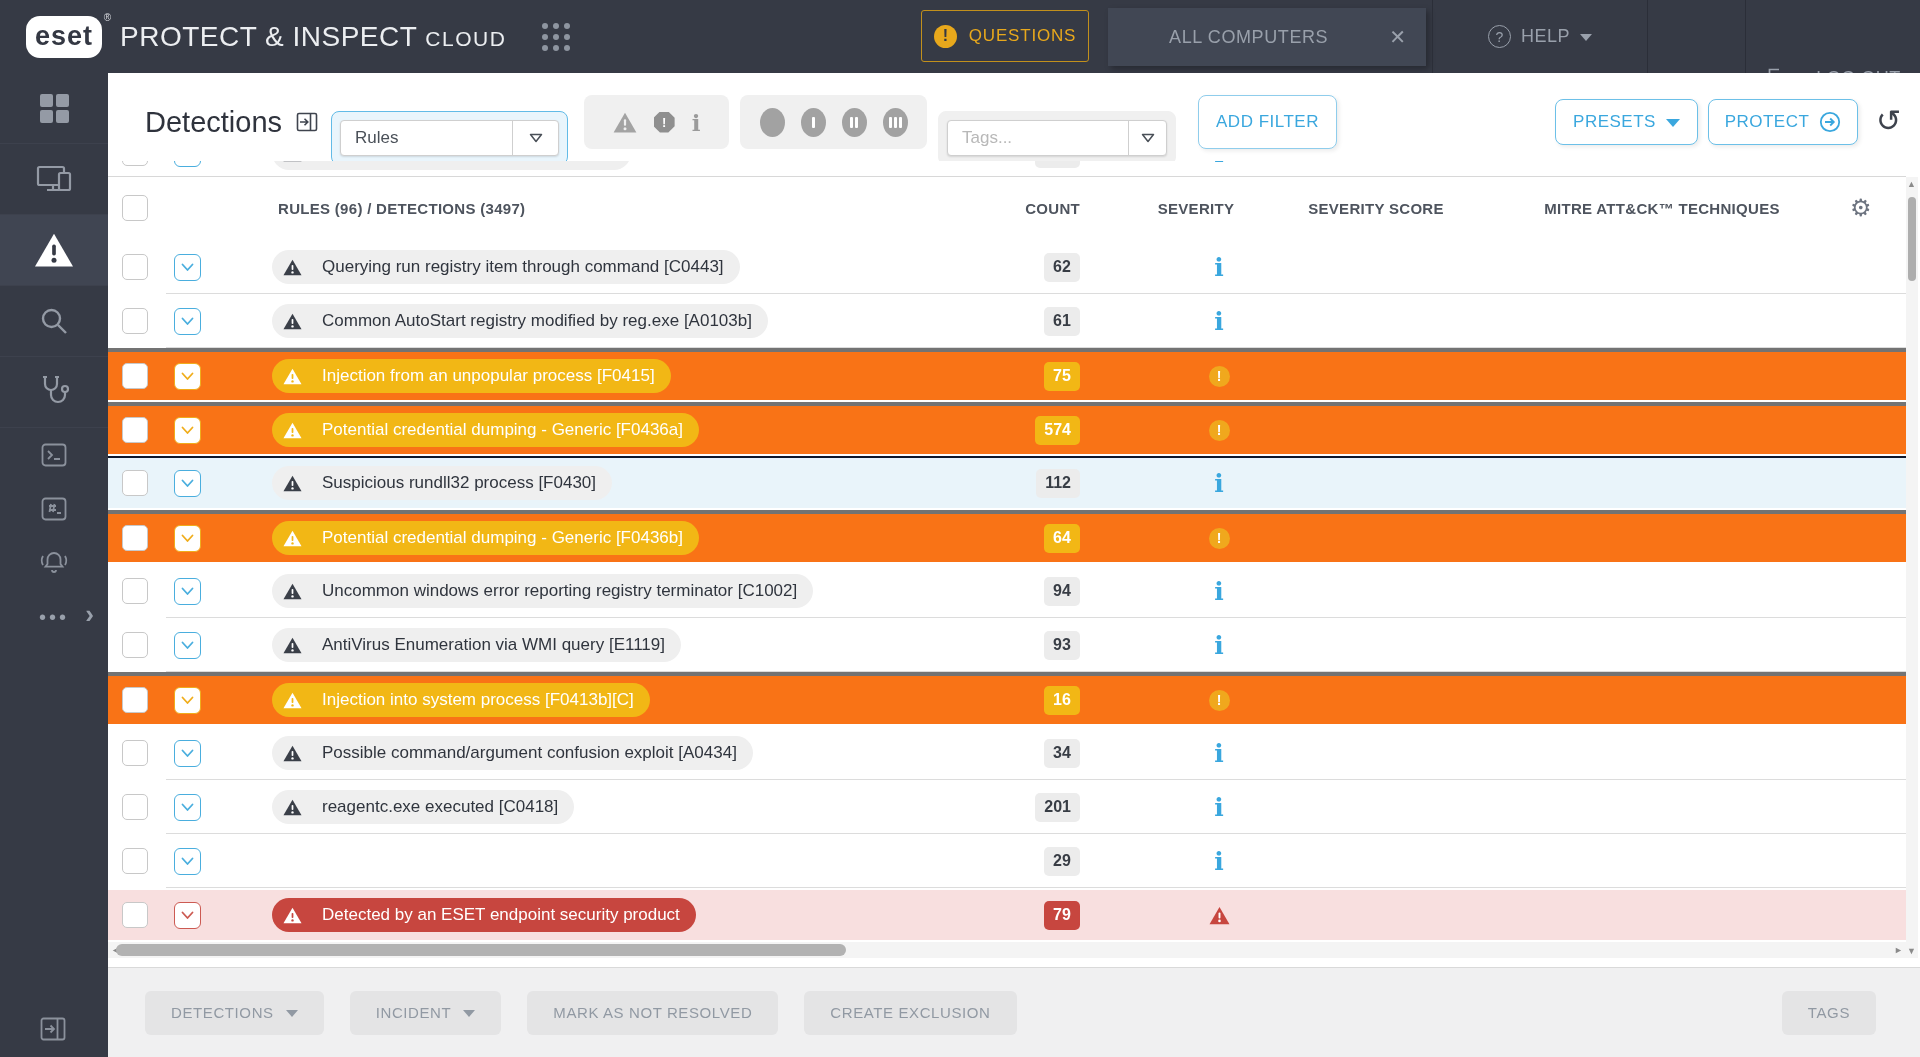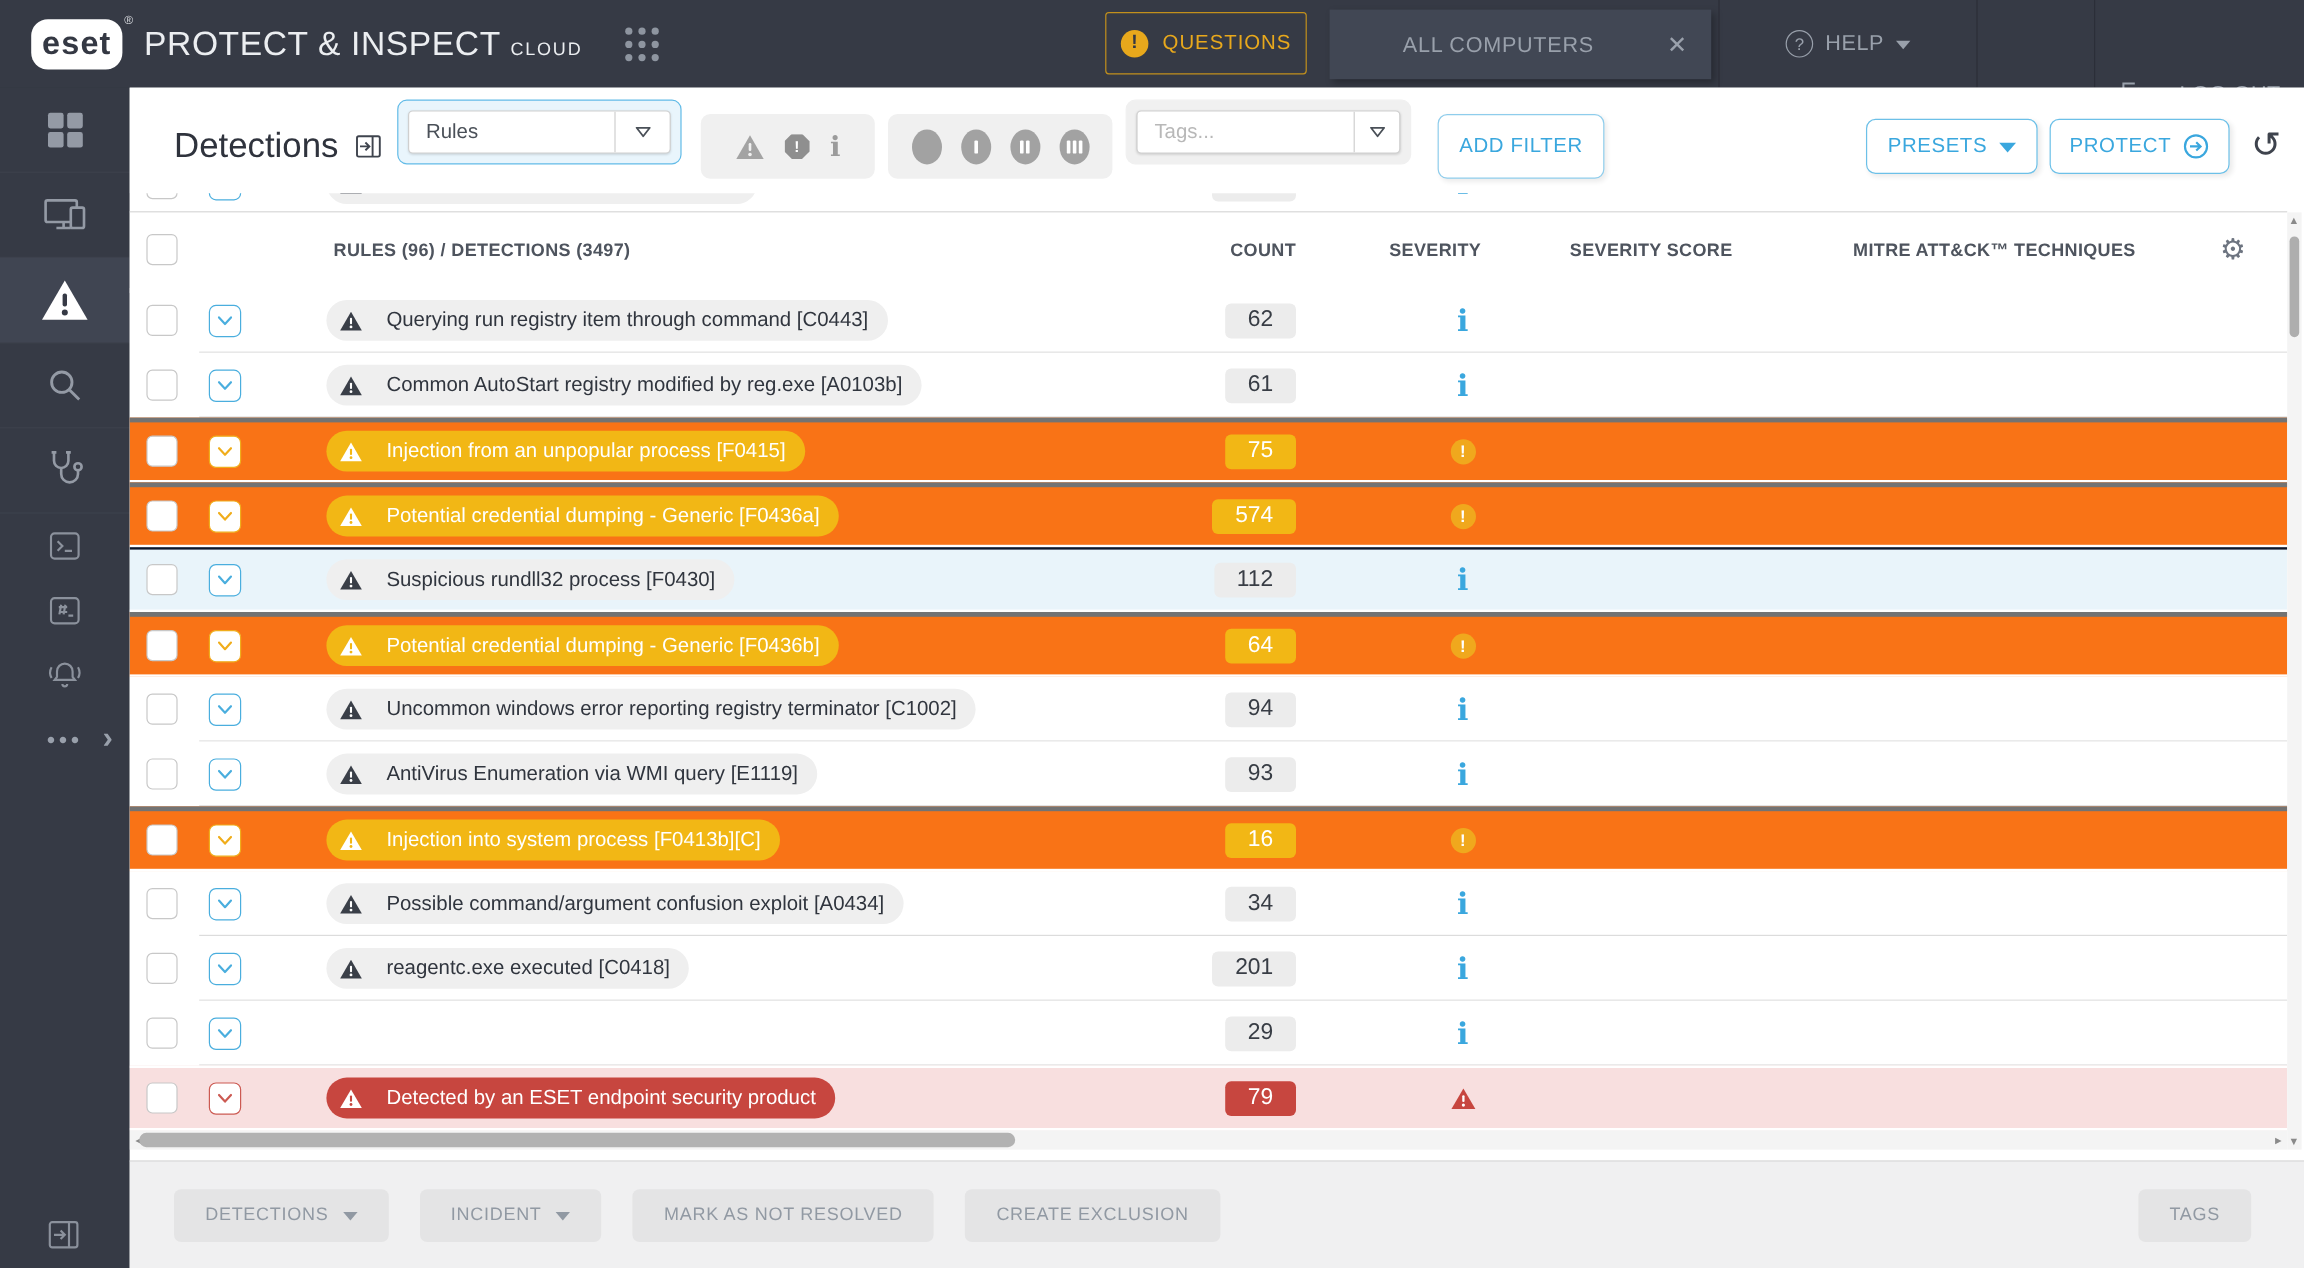--- a/index.html
+++ b/index.html
@@ -7,21 +7,21 @@
   body { font-family:"Liberation Sans", sans-serif; background:#fff; }
   #app { position:relative; width:1920px; height:1057px; background:#363a45; }
 
   
   #topbar { position:absolute; left:0; top:0; width:1920px; height:73px; background:#363a45; }
   .tb-left { position:absolute; left:26px; top:0; height:73px; display:flex; align-items:center; gap:18px; }
   .eset-logo { width:76px; height:42px; background:#fff; border-radius:14px; display:flex; align-items:center; justify-content:center; position:relative; }
   .eset-logo span.word { color:#343843; font-weight:bold; font-size:27px; letter-spacing:1px; }
   .eset-logo .reg { position:absolute; right:-9px; top:-4px; color:#d8dadf; font-size:10px; }
   .app-title { color:#eceef1; font-size:28px; letter-spacing:.5px; font-weight:400; white-space:nowrap; }
-  .app-title .cloud { font-size:15px; letter-spacing:1.5px; margin-left:8px; }
+  .app-title .cloud { font-size:21px; letter-spacing:1.5px; margin-left:8px; }
   .grid-icon { display:grid; grid-template-columns:repeat(3,6px); grid-gap:5px; margin-left:18px; cursor:pointer; }
   .grid-icon i { width:6px; height:6px; border-radius:50%; background:#8e95a0; }
 
   .questions-btn { position:absolute; left:921px; top:10px; width:168px; height:52px; border:1px solid #c2901c; border-radius:3px;
     display:flex; align-items:center; justify-content:center; gap:12px; cursor:pointer; }
   .q-ico { width:23px; height:23px; border-radius:50%; background:#e8a81c; color:#343843; font-weight:bold; font-size:16px; display:flex; align-items:center; justify-content:center; }
   .questions-btn .lbl { color:#e8a81c; font-size:17px; letter-spacing:.8px; }
 
   .computers-box { position:absolute; left:1108px; top:8px; width:318px; height:58px; background:#414754; box-shadow:3px 3px 6px rgba(0,0,0,.28);
     display:flex; align-items:center; cursor:pointer; }
@@ -46,21 +46,21 @@
   .sb-more .chev { position:absolute; right:14px; top:50%; transform:translateY(-58%); color:#99a0ab; font-size:26px; font-weight:bold; cursor:pointer; }
   .sb-collapse { position:absolute; left:40px; bottom:16px; cursor:pointer; }
 
   
   #main { position:absolute; left:108px; top:73px; width:1812px; height:984px; background:#fff; overflow:hidden; }
 
   
   #toolbar { position:absolute; left:0; top:0; width:1812px; height:88px; background:#fff; }
   #page-title-wrap { position:absolute; left:37px; top:22px; height:54px; display:flex; align-items:center; gap:14px; }
   #page-title { font-size:29px; color:#2f333d; }
-  .filter-outer { position:absolute; top:10px; height:54px; border-radius:8px; padding:8px; display:flex; align-items:stretch; }
+  .filter-outer { position:absolute; top:38px; height:54px; border-radius:8px; padding:8px; display:flex; align-items:stretch; }
   .filter-outer.blue { left:223px; width:237px; background:#e9f5fc; border:1px solid #62bbe7; }
   .filter-outer.gray { left:830px; width:238px; background:#f0f0f0; border:1px solid #f0f0f0; }
   .select-box { flex:1; background:#fff; border:1px solid #cfcfcf; border-radius:4px; display:flex; align-items:stretch; overflow:hidden; box-shadow:0 1px 2px rgba(0,0,0,.12); }
   .select-box .val { flex:1; display:flex; align-items:center; padding-left:14px; font-size:17px; color:#4a5058; }
   .select-box input { border:0; outline:none; background:transparent; font-size:17px; color:#4a5058; width:100%; padding-left:14px; font-family:"Liberation Sans",sans-serif; }
   .select-box input::placeholder { color:#b8b8b8; }
   .select-box .chev-cell { width:46px; border-left:1px solid #cfcfcf; display:flex; align-items:center; justify-content:center; cursor:pointer; }
   .tool-group { position:absolute; top:22px; height:54px; background:#f0f0f0; border-radius:8px; display:flex; align-items:center; justify-content:center; }
   #sev-filter-group { left:476px; width:145px; gap:17px; }
   #level-filter-group { left:632px; width:187px; gap:16px; }
@@ -104,21 +104,21 @@
   .exp-wrap { left:66px; }
   .expander { width:27px; height:27px; border-radius:6px; background:#fff; border:1.5px solid #4aaede; color:#4aaede; display:flex; align-items:center; justify-content:center; cursor:pointer; }
   .expander.o { border-color:#f0ad1b; color:#f0ad1b; }
   .expander.r { border-color:#cc5a52; color:#cc5a52; }
   .chip-wrap { left:164px; max-width:660px; }
   .chip { height:34px; border-radius:17px; background:#efefef; display:flex; align-items:center; gap:20px; padding:0 16px 0 11px; white-space:nowrap; }
   .chip .txt { font-size:17px; color:#30353e; }
   .chip.o { background:#f2b715; } .chip.o .txt { color:#fff; }
   .chip.r { background:#c7463f; } .chip.r .txt { color:#fff; }
   .count-wrap { left:850px; width:122px; justify-content:flex-end; }
-  .count-badge { min-width:36px; height:29px; border-radius:5px; background:#ececec; color:#383d45; font-size:19px; display:flex; align-items:center; justify-content:center; padding:0 19px; }
+  .count-badge { min-width:36px; height:29px; border-radius:5px; background:#ececec; color:#383d45; font-size:16px; display:flex; align-items:center; justify-content:center; padding:0 9px;font-weight:bold; }
   .count-badge.o { background:#f2b715; color:#fff; }
   .count-badge.r { background:#c7463f; color:#fff; }
   .sev-wrap { left:1071px; width:80px; justify-content:center; }
   .sev-info { font-family:"DejaVu Serif",serif; font-weight:bold; font-size:25px; color:#3aa7de; }
   .sev-warn { width:21px; height:21px; border-radius:50%; background:#f0a81d; color:#fff; font-weight:bold; font-size:14px; display:flex; align-items:center; justify-content:center; }
 
   
   #hscroll { position:absolute; left:0; top:869px; width:1798px; height:16px; background:#f4f4f4; }
   #hscroll .thumb { position:absolute; left:8px; top:2px; width:730px; height:12px; background:#b2b2b2; border-radius:6px; cursor:pointer; }
   #hscroll .arr { position:absolute; top:3px; font-size:9px; color:#8a8a8a; cursor:pointer; }

